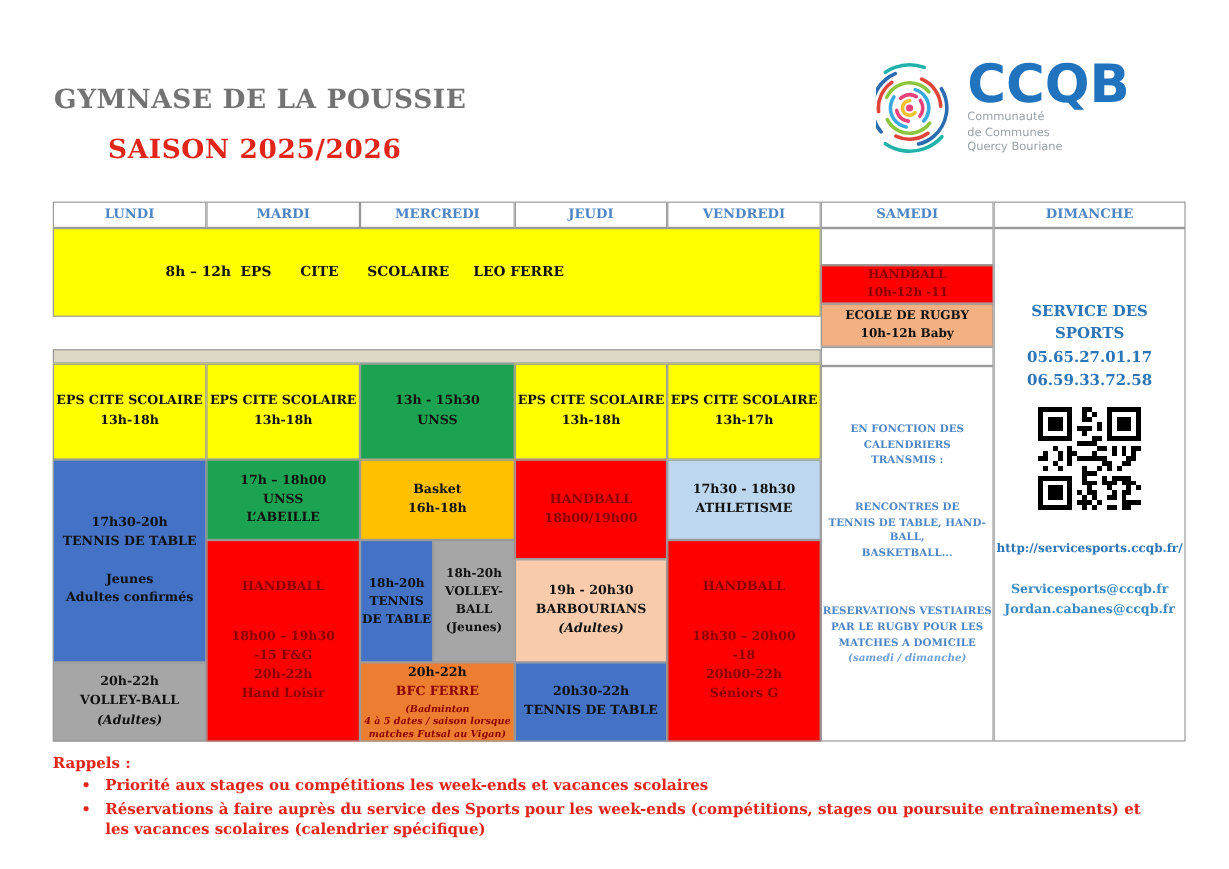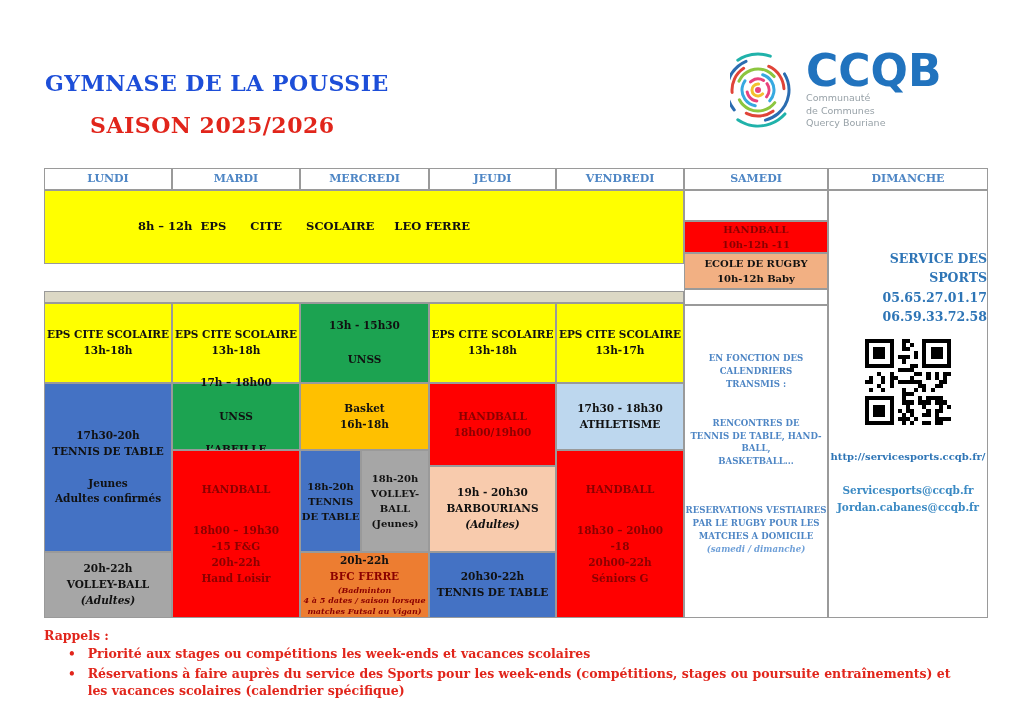--- a/index.html
+++ b/index.html
@@ -1,37 +1,37 @@
 <!DOCTYPE html>
 <html><head>
 <meta charset="utf-8">
 <style>
   html,body{margin:0;padding:0;}
   body{width:1024px;height:724px;background:#ffffff;position:relative;overflow:hidden;
        font-family:"DejaVu Serif", serif;}
   .abs{position:absolute;}
 
   
-  #title1{left:45px;top:70px;font-size:22px;font-weight:bold;color:#1d4ed8;letter-spacing:.5px;text-align:right;}
+  #title1{left:45px;top:70px;font-size:22px;font-weight:bold;color:#737373;letter-spacing:.5px;text-align:right;}
   #title2{left:90px;top:112px;font-size:22px;font-weight:bold;color:#E1251B;letter-spacing:.5px;}
 
   
   #logo{left:730px;top:38px;display:flex;align-items:center;gap:10px;}
   #logo .acro{font-family:"DejaVu Sans",sans-serif;font-size:44px;font-weight:bold;color:#2173BE;line-height:.9;}
   #logo .org{font-family:"DejaVu Sans",sans-serif;font-size:9.5px;color:#98A2A8;line-height:1.3;margin-top:2px;}
 
   
   #tbl{left:44px;top:168px;width:944px;height:450px;border-radius:20px;}
   .cell{position:absolute;box-sizing:border-box;border:1px solid #9a9a9a;
         display:flex;flex-direction:column;align-items:center;justify-content:center;
         text-align:center;font-weight:bold;font-size:10.5px;line-height:1.5;color:#111;}
   .cell span{display:block;}
   .hdr{background:#fff;color:#4E86C5;font-size:11px;justify-content:center;}
   .bg-yellow{background:#FFFF00;}
-  .bg-green{background:#1CA351;gap:18px;}
+  .bg-green{background:#1CA351;}
   .bg-blue{background:#4472C4;}
   .bg-gray{background:#A6A6A6;}
   .bg-red{background:#FF0000;}
   .bg-amber{background:#FFC000;}
   .bg-orange{background:#ED7D31;}
   .bg-peachL{background:#F8CBAD;}
   .bg-peach{background:#F2B083;}
   .bg-beige{background:#DCD8C5;}
   .t-darkred{color:#8B0000;}
   .it{font-style:italic;}
@@ -42,21 +42,21 @@
   #morning{white-space:pre;font-size:11.5px;padding-right:120px;}
 
   
   #sam-info{justify-content:flex-start;padding-top:46px;color:#4E86C5;font-size:8.6px;line-height:1.5;}
   #sam-info .p2{margin-top:26px;}
   #sam-info .p3{margin-top:36px;}
   #sam-info .lite{color:#6FA0D8;}
 
   
   #dim-cell{justify-content:flex-start;padding-top:58px;color:#2E75B6;}
-  #dim-cell .big{font-size:12.5px;line-height:1.55;text-align:right;}
+  #dim-cell .big{font-size:12.5px;line-height:1.55;}
   #dim-cell .url{margin-top:20px;font-size:10px;color:#2E75B6;}
   #dim-cell .mail{margin-top:18px;font-size:10.5px;line-height:1.55;color:#3B8AC4;}
   #qr-wrap{margin-top:12px;}
 
   
   #rappels{left:44px;top:628px;width:912px;color:#E1251B;font-weight:bold;}
   #rappels .rt{font-size:12.5px;margin-bottom:3px;}
   .brow{display:flex;gap:12px;padding-left:24px;font-size:12.5px;line-height:1.35;margin-bottom:3px;}
   .brow .dot{font-size:12px;}
   .nowrap{white-space:nowrap;display:inline !important;}

